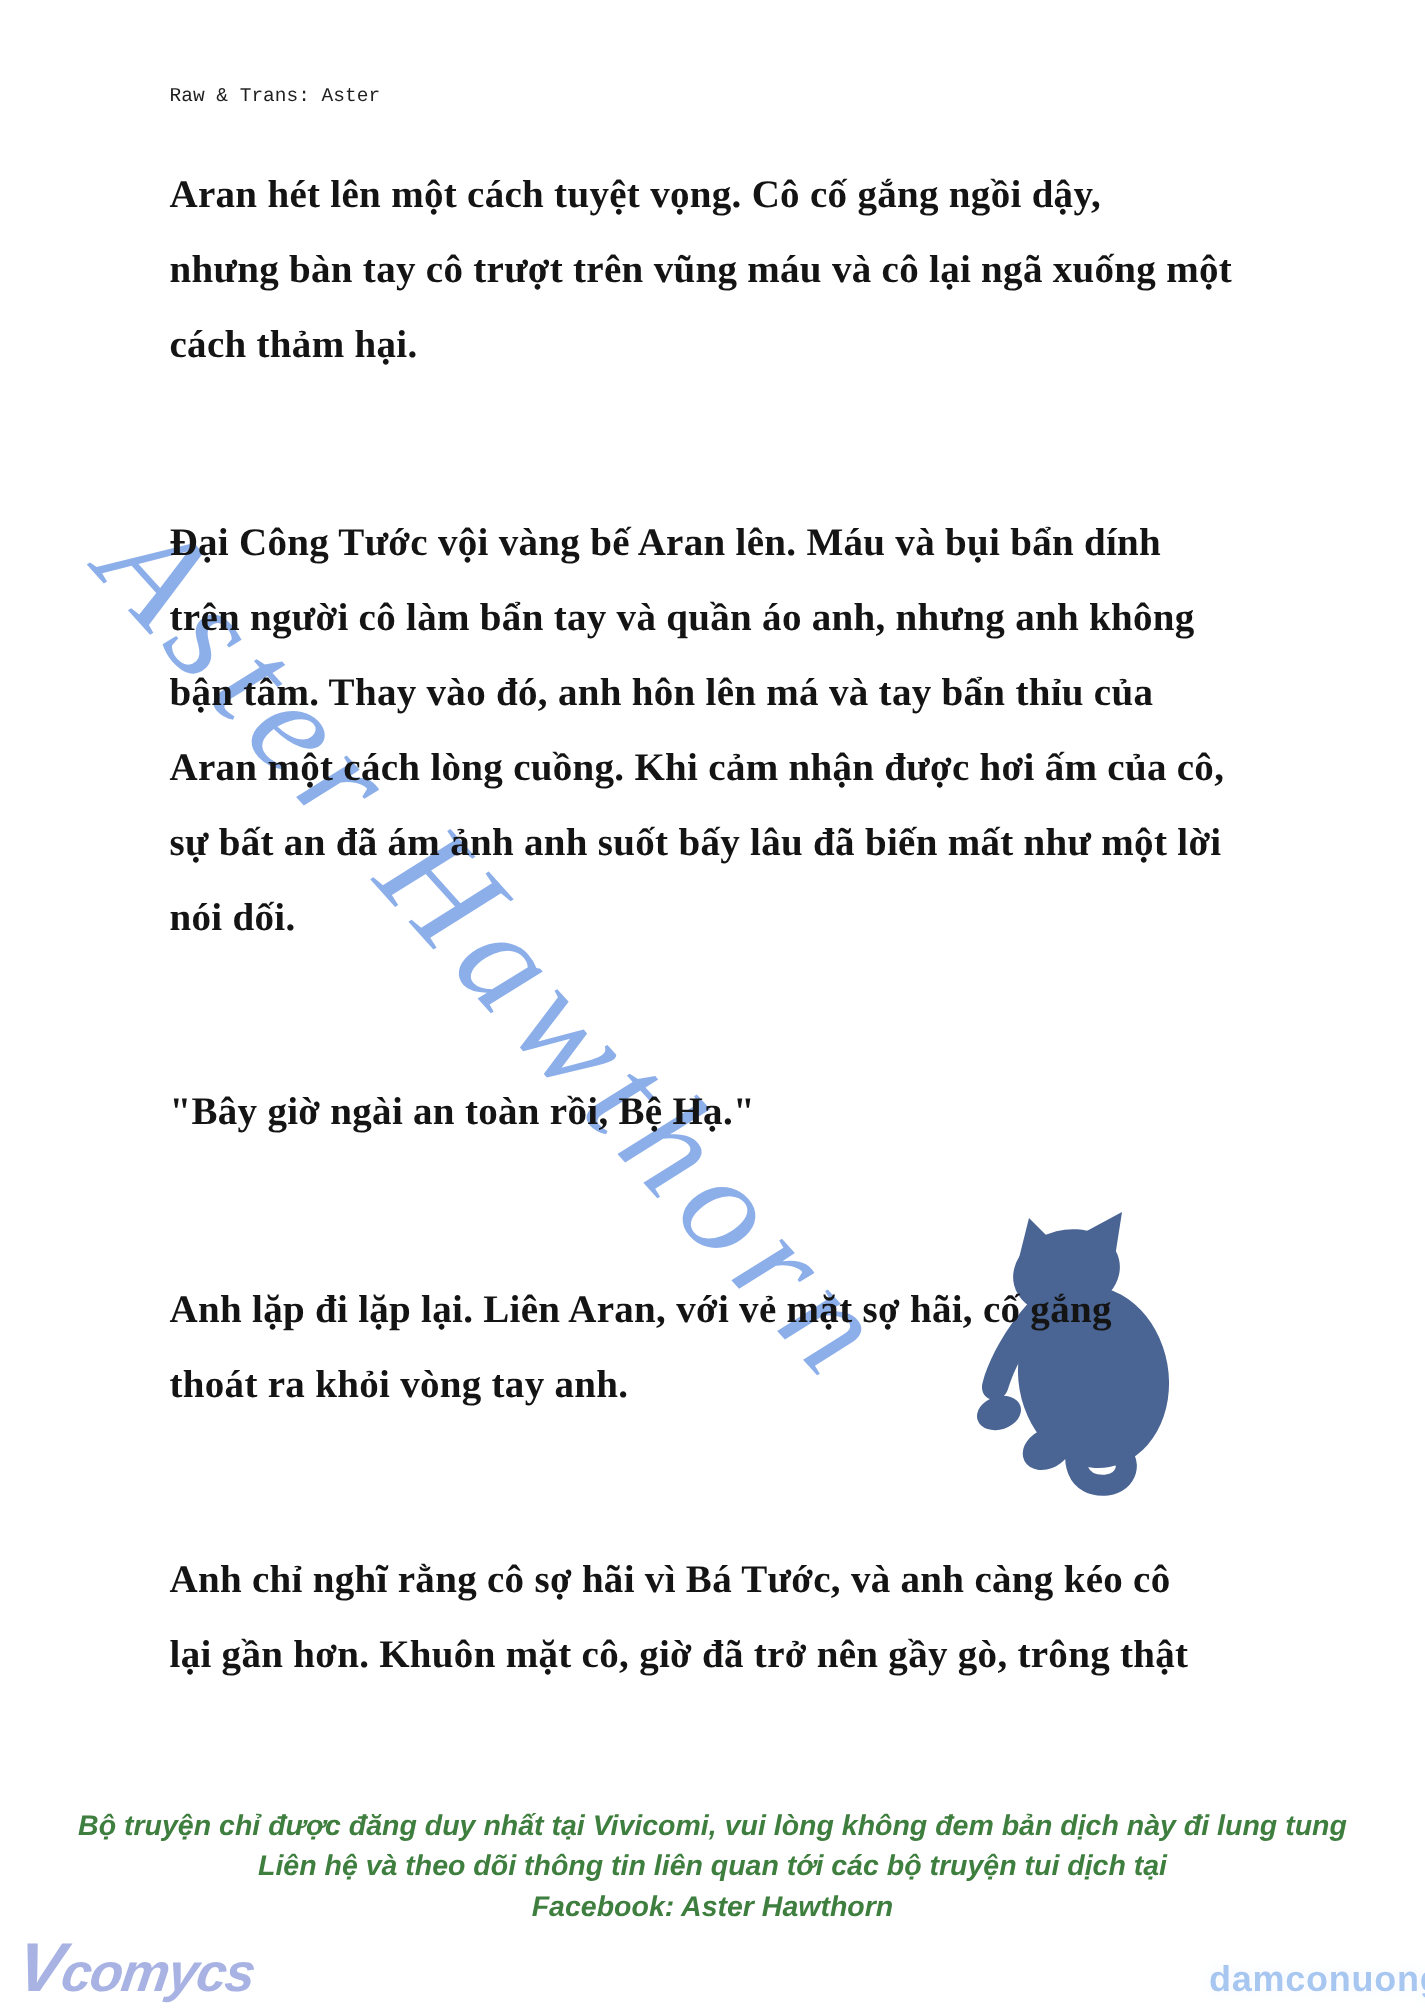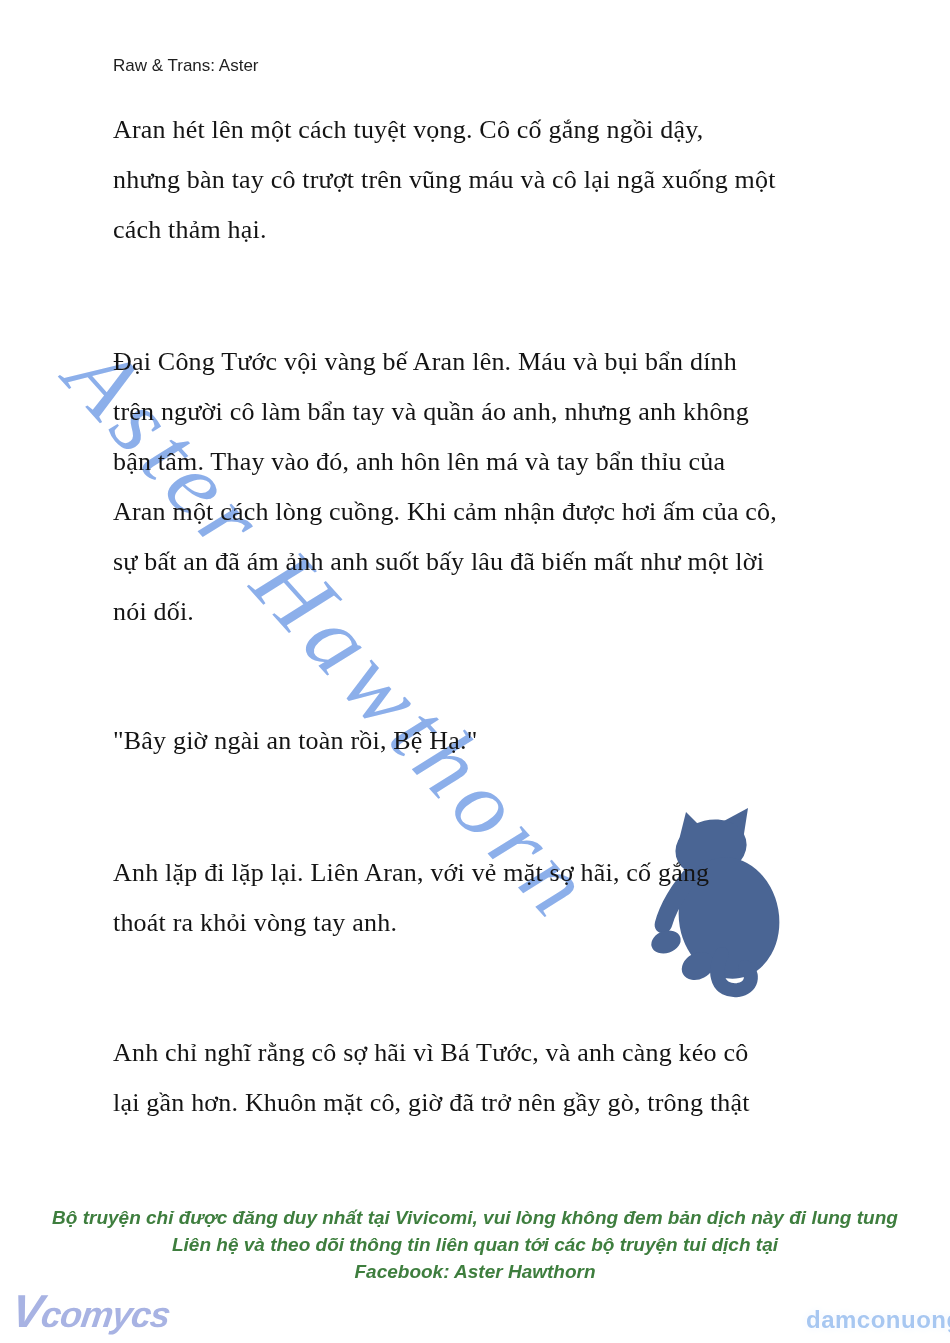--- a/index.html
+++ b/index.html
@@ -4,38 +4,38 @@
 <style>
   * { margin:0; padding:0; box-sizing:border-box; }
   html,body { background:#ffffff; }
   .page {
     position:relative; width:950px; height:1343px;
     background:#ffffff; overflow:hidden;
     font-family:"Liberation Serif", serif;
   }
   .credit {
     position:absolute; left:113px; top:56px;
-    font-family:Liberation Sans, sans-serif;
-    font-size:17px; color:#1f1f1f;
+    font-family:Liberation Mono, monospace;
+    font-size:13px; color:#1f1f1f;
   }
   .watermark {
     position:absolute; left:126px; top:322px;
     font-family:"Liberation Serif", serif; font-style:italic;
     font-size:95px; letter-spacing:9px;
     color:#7da4e8; opacity:0.88;
     transform:rotate(48deg); transform-origin:0 0;
     white-space:nowrap; z-index:1;
   }
   .cat-wrap { position:absolute; left:648px; top:806px; width:132px; height:192px; z-index:1; }
   .para {
     position:absolute; left:113px; z-index:2;
     font-size:26px; line-height:50px; color:#141414;
     letter-spacing:0.2px;
   }
-  .para .line { white-space:nowrap; }
+  .para .line { white-space:nowrap;font-weight:bold; }
   #p1 { top:105px; }
   #p2 { top:337px; }
   #p3 { top:716px; }
   #p4 { top:848px; }
   #p5 { top:1028px; }
   .footer-note {
     position:absolute; left:0; top:1204px; width:950px;
     text-align:center; z-index:2;
     font-family:"Liberation Sans", sans-serif;
     font-style:italic; font-weight:bold;

